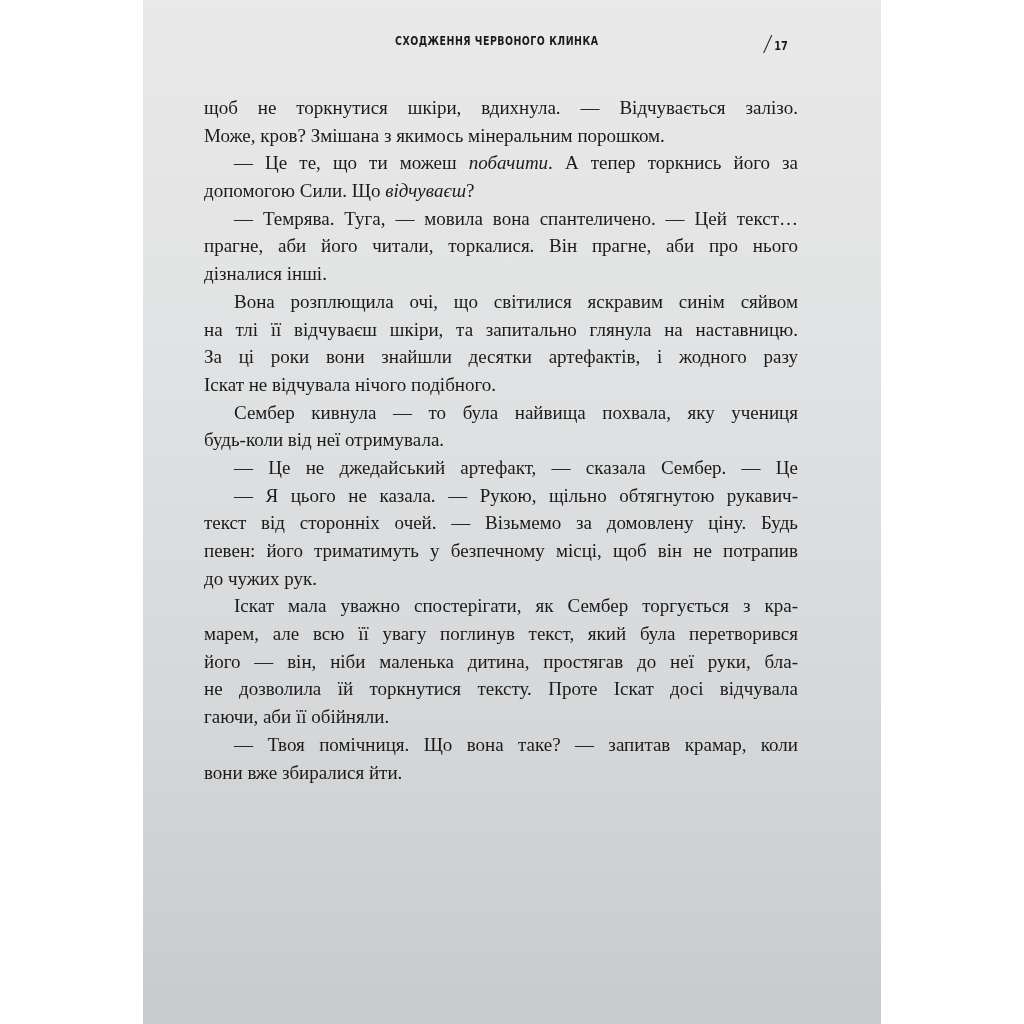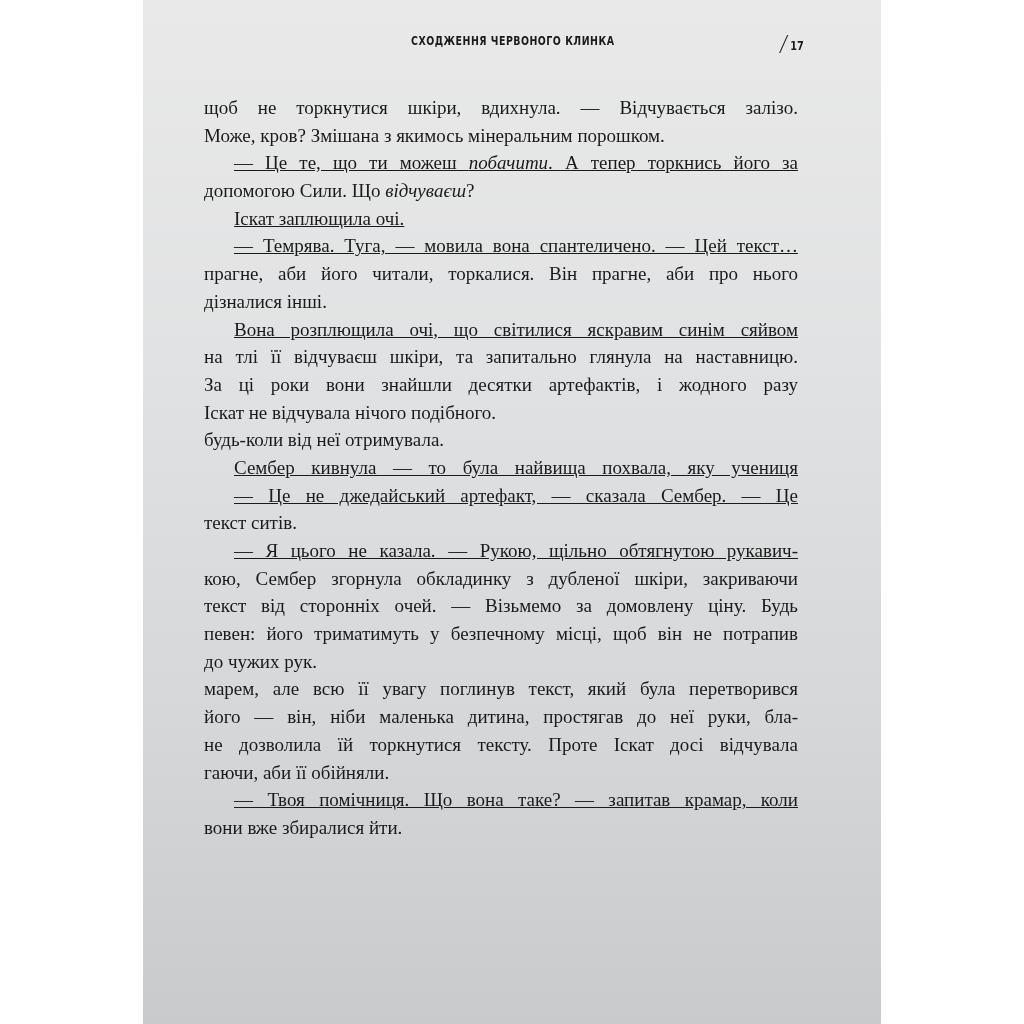--- a/index.html
+++ b/index.html
@@ -14,21 +14,21 @@
     position: absolute;
     left: 143px;
     top: 0;
     width: 738px;
     height: 1024px;
     background: linear-gradient(180deg, #e9e9e9 0%, #e1e2e3 35%, #d6d7d9 70%, #c9cacc 100%);
   }
   .running-head {
     position: absolute;
     top: 31px;
-    left: 16px;
+    left: 0;
     width: 738px;
     height: 24px;
     text-align: center;
   }
   .running-title {
     position: absolute;
     left: 252px;
     top: 3px;
     font-family: "DejaVu Sans", sans-serif;
     font-weight: bold;
@@ -79,57 +79,55 @@
     text-align: justify;
     text-align-last: justify;
     height: 27.7px;
   }
   .line.last {
     text-align-last: left;
   }
   .line.indent {
     padding-left: 30px;
   }
-  .line.indent.wide { width: 564px; text-decoration: underline; }
+  .line.indent.wide { width: 564px; }
   em { font-style: italic; }
 </style>
 </head>
 <body>
 
 <div class="page">
   <div class="running-head">
     <span class="running-title">СХОДЖЕННЯ ЧЕРВОНОГО КЛИНКА</span>
     <span class="folio">
       <span class="folio-slash">/</span>
       <span class="folio-num">17</span>
     </span>
   </div>
 
   <div class="body-text" id="body-text">
       <span class="line">щоб не торкнутися шкіри, вдихнула. — Відчувається залізо.</span>
       <span class="line last">Може, кров? Змішана з якимось мінеральним порошком.</span>
       <span class="line indent wide"><span>— Це те, що ти можеш </span><em>побачити</em><span>. А тепер торкнись його за</span></span>
       <span class="line last"><span>допомогою Сили. Що </span><em>відчуваєш</em><span>?</span></span>
-      <span class="line indent wide last">Іскат заплющила очі.</span>
       <span class="line indent wide">— Темрява. Туга, — мовила вона спантеличено. — Цей текст…</span>
       <span class="line">прагне, аби його читали, торкалися. Він прагне, аби про нього</span>
       <span class="line last">дізналися інші.</span>
       <span class="line indent wide">Вона розплющила очі, що світилися яскравим синім сяйвом</span>
       <span class="line">на тлі її відчуваєш шкіри, та запитально глянула на наставницю.</span>
       <span class="line">За ці роки вони знайшли десятки артефактів, і жодного разу</span>
       <span class="line last">Іскат не відчувала нічого подібного.</span>
+      <span class="line indent wide">Сембер кивнула — то була найвища похвала, яку учениця</span>
       <span class="line last">будь-коли від неї отримувала.</span>
-      <span class="line indent wide">Сембер кивнула — то була найвища похвала, яку учениця</span>
       <span class="line indent wide">— Це не джедайський артефакт, — сказала Сембер. — Це</span>
-      <span class="line last">текст ситів.</span>
       <span class="line indent wide">— Я цього не казала. — Рукою, щільно обтягнутою рукавич-</span>
-      <span class="line">кою, Сембер згорнула обкладинку з дубленої шкіри, закриваючи</span>
       <span class="line">текст від сторонніх очей. — Візьмемо за домовлену ціну. Будь</span>
       <span class="line">певен: його триматимуть у безпечному місці, щоб він не потрапив</span>
       <span class="line last">до чужих рук.</span>
+      <span class="line indent wide">Іскат мала уважно спостерігати, як Сембер торгується з кра-</span>
       <span class="line">марем, але всю її увагу поглинув текст, який була перетворився</span>
       <span class="line">його — він, ніби маленька дитина, простягав до неї руки, бла-</span>
       <span class="line">не дозволила їй торкнутися тексту. Проте Іскат досі відчувала</span>
       <span class="line last">гаючи, аби її обійняли.</span>
       <span class="line indent wide">— Твоя помічниця. Що вона таке? — запитав крамар, коли</span>
       <span class="line last">вони вже збиралися йти.</span>
     </div>
 </div>
 
 </body></html>

